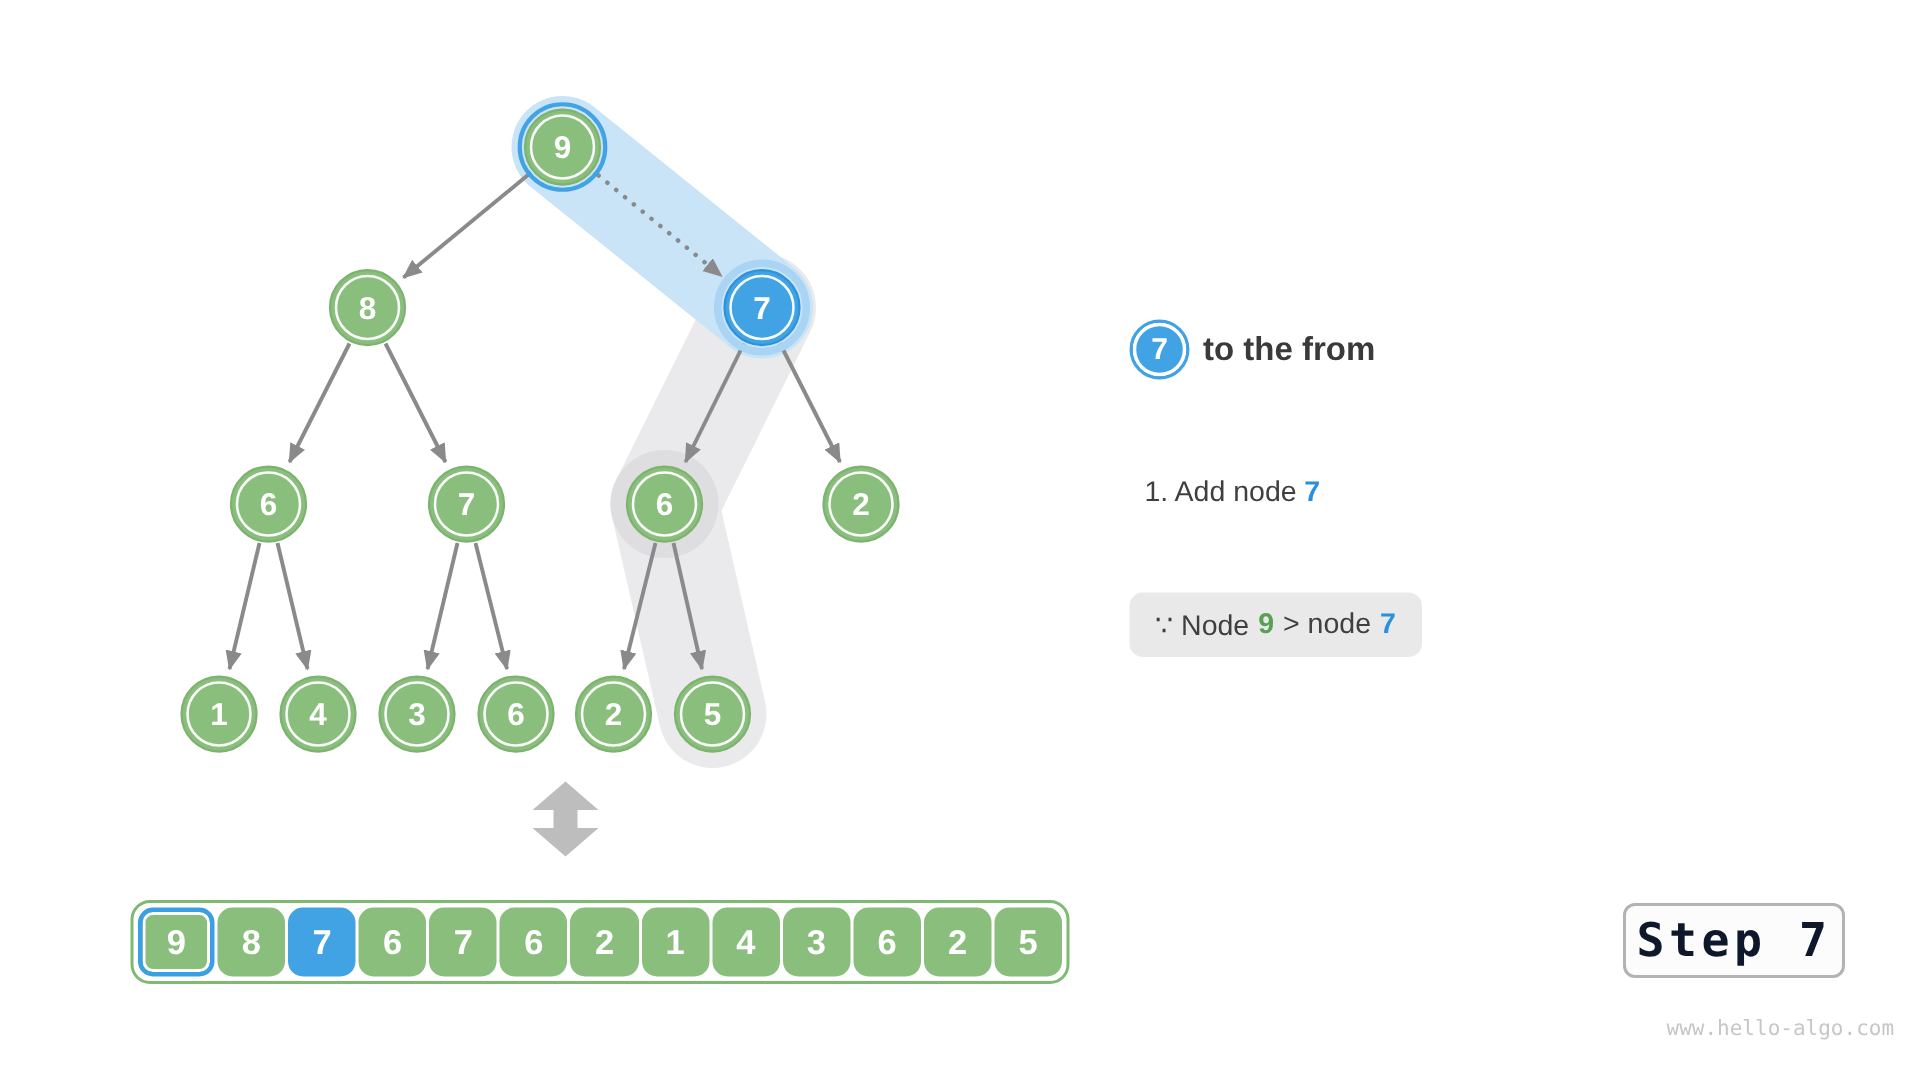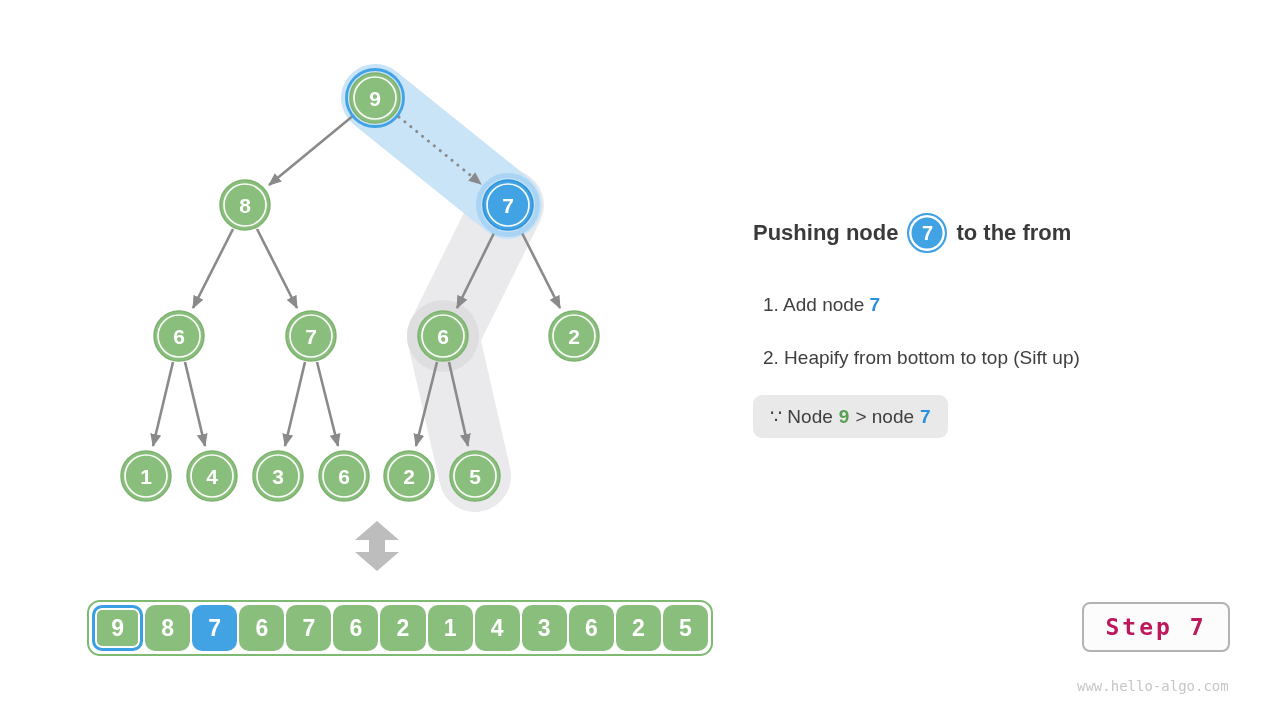--- a/index.html
+++ b/index.html
@@ -24,21 +24,21 @@
   .swap-arrow{fill:#bdbdbd;}
 
   
   .title{position:absolute;left:753px;top:213px;height:40px;display:flex;align-items:center;
          gap:9px;font-size:22px;font-weight:bold;color:#3a3a3a;}
   .title-badge{width:40px;height:40px;border-radius:50%;background:#41a2e4;
                border:2.5px solid #41a2e4;box-shadow:inset 0 0 0 2.5px #fff;
                display:flex;align-items:center;justify-content:center;}
   .title-badge span{color:#fff;font-size:20px;font-weight:bold;}
   .step-line{position:absolute;left:763px;display:flex;align-items:baseline;gap:5px;
-             font-size:19px;color:#3f3f3f;}
+             font-size:19px;color:#3f3f3f;margin-top:24px;}
   .step-1{top:294px;}
   .step-2{top:347px;}
   .accent-blue{color:#2a90db;font-weight:bold;}
   .accent-green{color:#59a052;font-weight:bold;}
   .note{position:absolute;left:753px;top:395px;height:43px;padding:16px 17px;
         background:#e9e9e9;border-radius:9px;display:inline-flex;align-items:center;gap:6px;
         font-size:19px;color:#3f3f3f;}
 
   
   .array{position:absolute;left:87px;top:600px;width:626px;height:56px;
@@ -46,23 +46,23 @@
   .acell{flex:1;height:46px;border-radius:10px;background:#8abe7c;color:#fff;
          display:flex;align-items:center;justify-content:center;
          font-size:23px;font-weight:bold;}
   .acell.pushed{background:#41a2e4;}
   .acell.compare{border:3px solid #3a9fe3;box-shadow:inset 0 0 0 2px #fff;}
 
   
   .step-box{position:absolute;left:1082px;top:602px;width:148px;height:50px;
             border:2px solid #b3b3b3;border-radius:8px;background:#fcfcfc;
             display:flex;align-items:center;justify-content:center;
-            font-family:"DejaVu Sans Mono",monospace;font-weight:bold;font-size:23px;
-            letter-spacing:3px;color:#be185d;}
-  .watermark{position:absolute;left:1077px;top:678px;
+            font-family:"DejaVu Sans Mono",monospace;font-weight:bold;font-size:31px;
+            letter-spacing:3px;color:#0f172a;}
+  .watermark{position:absolute;left:1111px;top:678px;
              font-family:"DejaVu Sans Mono",monospace;font-size:14px;color:#c6c6c6;}
 </style>
 </head>
 <body>
 
 <div class="stage">
 
   <svg class="tree-svg" width="720" height="592" viewBox="0 0 720 592">
     <defs>
       <marker id="ah" markerUnits="userSpaceOnUse" markerWidth="14" markerHeight="12" refX="12" refY="5.5" orient="auto">
@@ -159,35 +159,31 @@
     <g>
       <circle class="node-green" cx="475" cy="476" r="25"></circle>
       <circle class="node-ring" cx="475" cy="476" r="21"></circle>
       <text class="node-text" x="475" y="483.5">5</text>
     </g>
 
     <polygon class="swap-arrow" points="377,521 399,540 385,540 385,552 399,552 377,571 355,552 369,552 369,540 355,540"></polygon>
   </svg>
 
   <div class="title">
-    <span>Pushing node</span>
     <span class="title-badge">
       <span>7</span>
     </span>
     <span>to the from</span>
   </div>
 
   <div class="step-line step-1">
     <span>1. Add node</span>
     <span class="accent-blue">7</span>
   </div>
 
-  <div class="step-line step-2">
-    <span>2. Heapify from bottom to top (Sift up)</span>
-  </div>
 
   <div class="note">
     <span>∵ Node</span>
     <span class="accent-green">9</span>
     <span>&gt; node</span>
     <span class="accent-blue">7</span>
   </div>
 
   <div class="array">
       <div class="acell compare">9</div>

